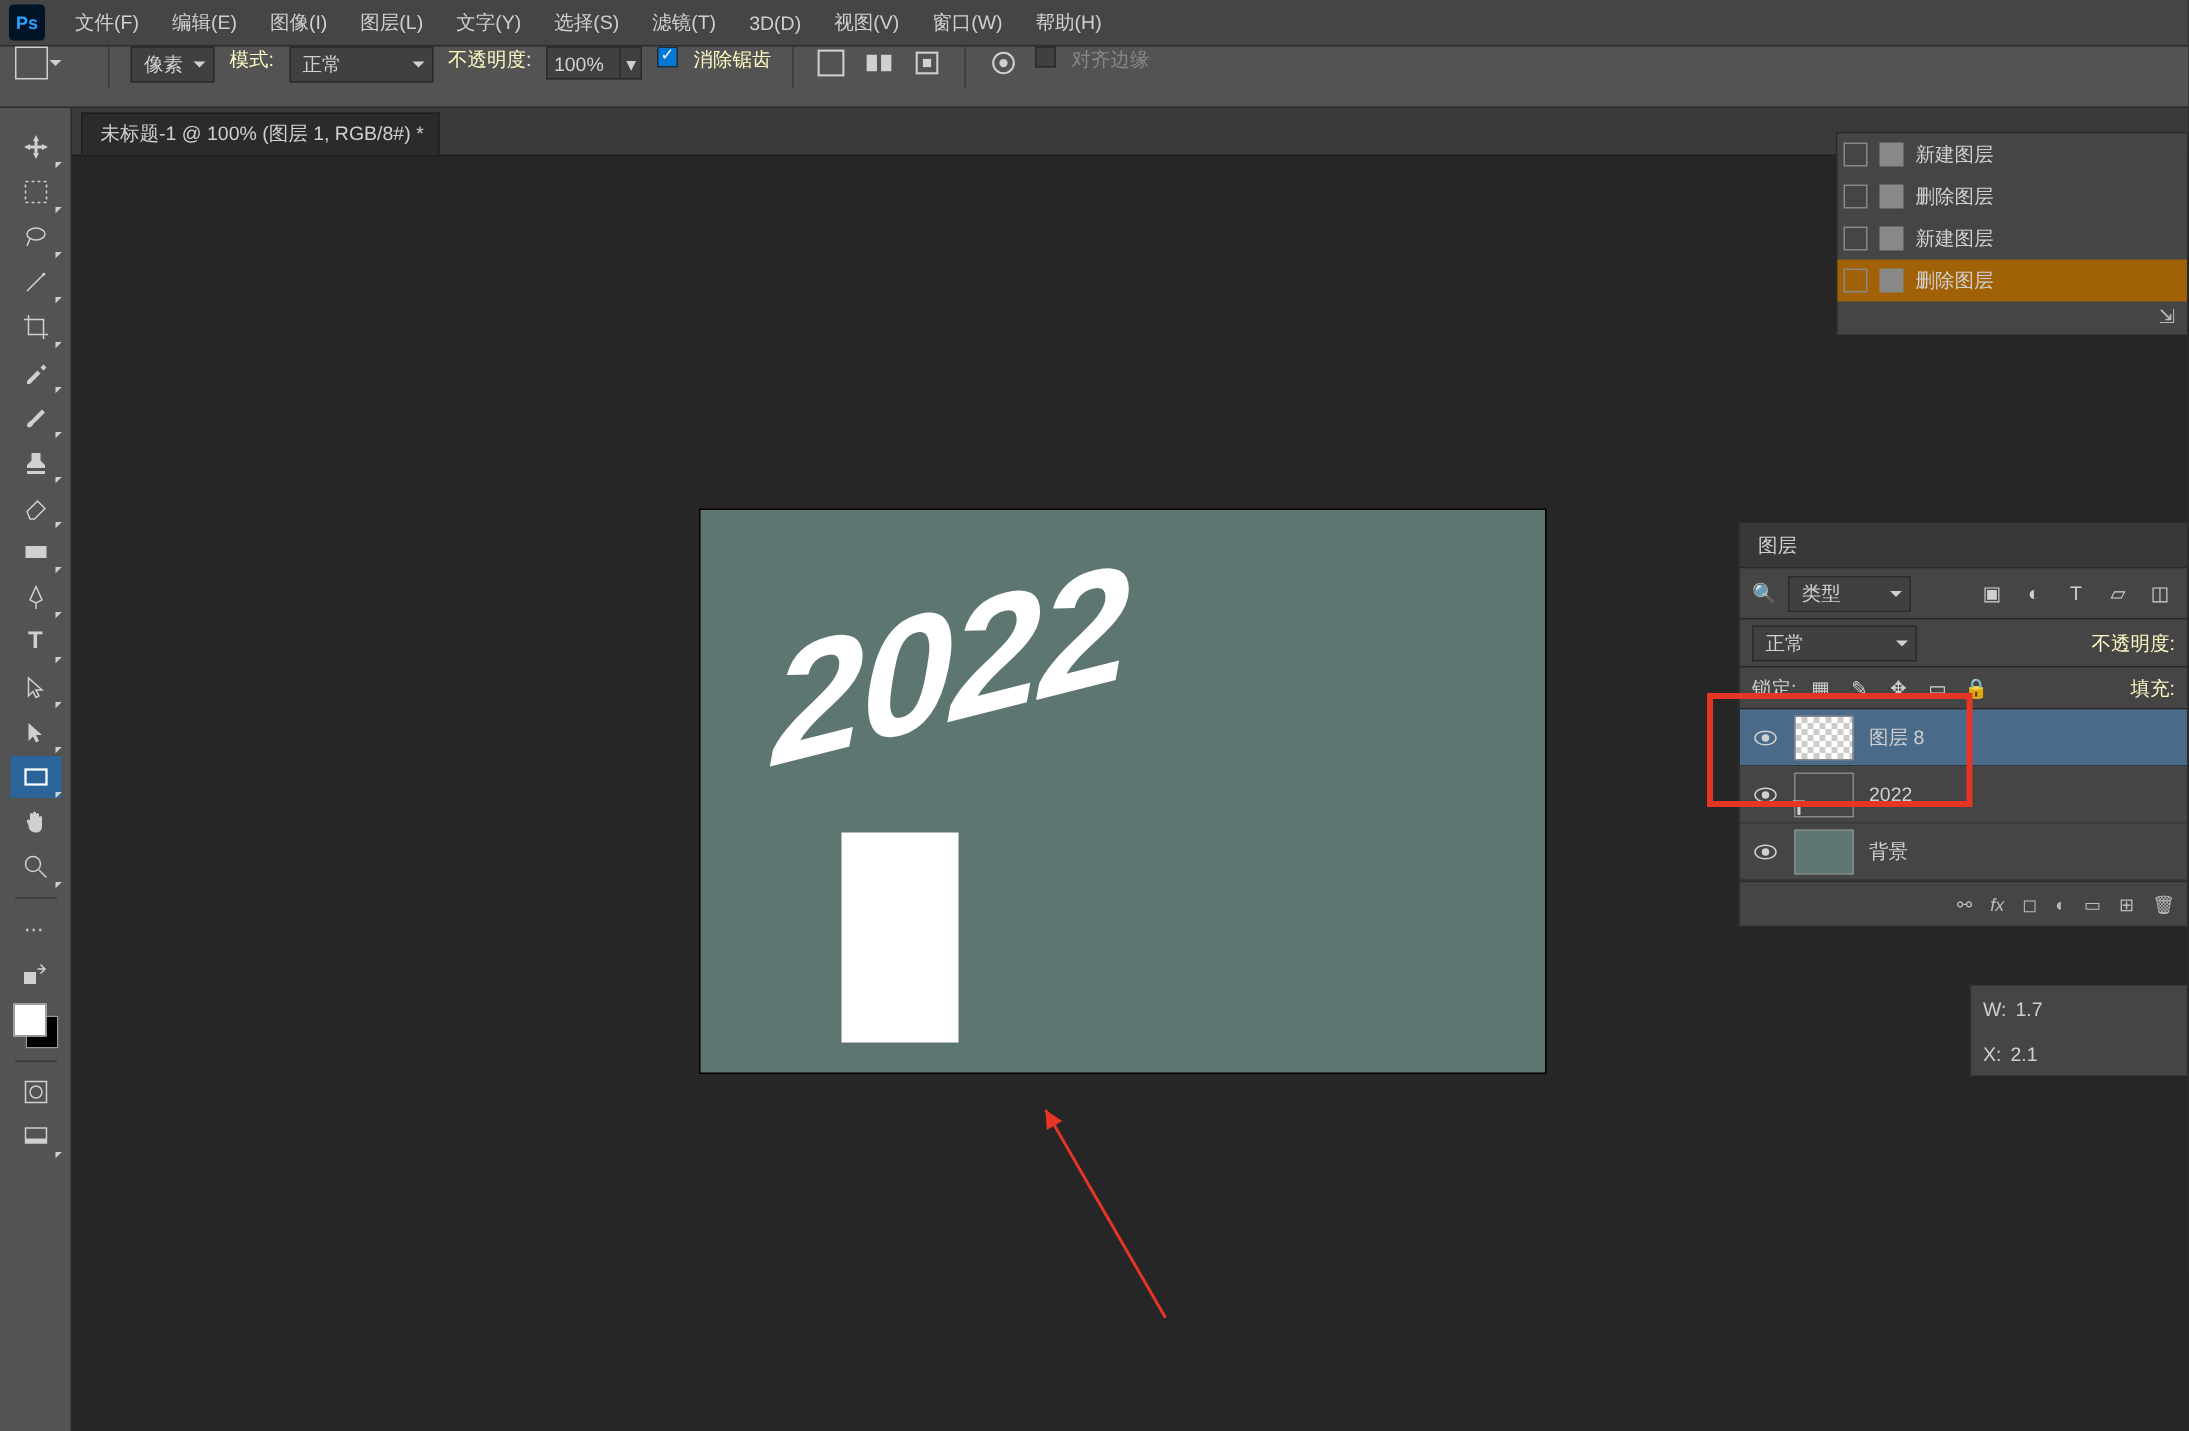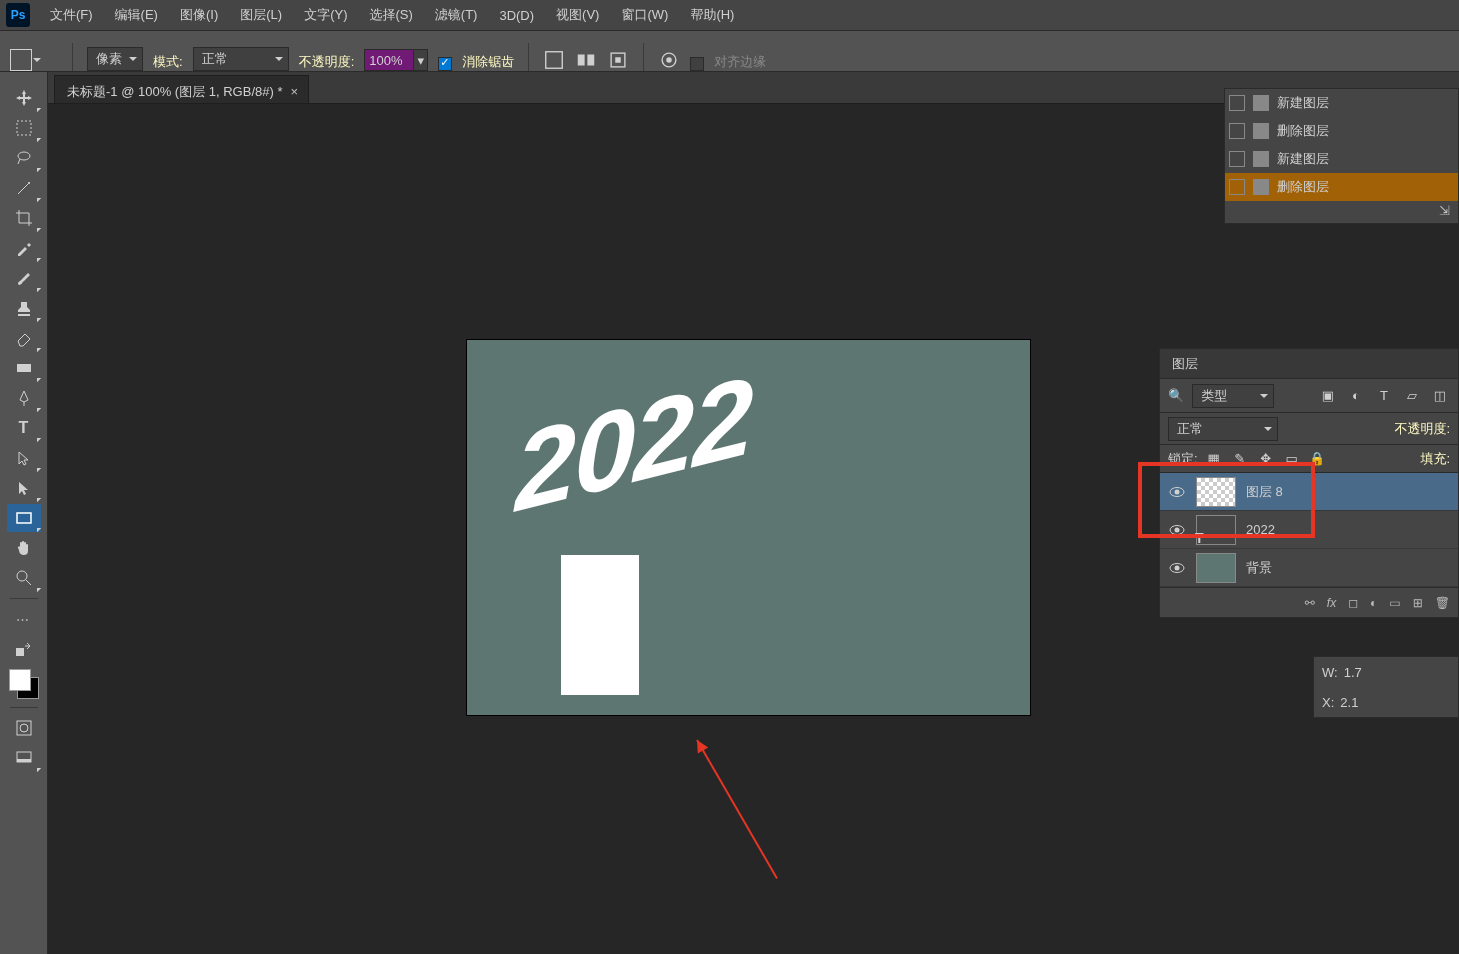--- a/index.html
+++ b/index.html
@@ -4,37 +4,37 @@
 <style>
 * { margin:0; padding:0; box-sizing:border-box; font-family:"Microsoft YaHei",sans-serif; font-size:13px; color:#d0d0d0; user-select:none; }
 body { width:1459px; height:954px; background:#323232; overflow:hidden; position:relative; }
 
 
 .menubar { height:30px; background:#454545; display:flex; align-items:center; padding:0 6px; gap:2px; }
 .ps-logo { width:24px; height:24px; background:#001428; border-radius:3px; display:flex; align-items:center; justify-content:center; color:#2ba1ff; font-weight:bold; font-size:12px; margin-right:8px; }
 .menu-item { padding:4px 10px; cursor:default; }
 
 
-.optionsbar { height:42px; background:#535353; border-top:1px solid #2a2a2a; border-bottom:1px solid #2a2a2a; display:flex; align-items:flex-end; padding:0 10px; gap:10px; }
+.optionsbar { height:42px; background:#535353; border-top:1px solid #2a2a2a; border-bottom:1px solid #2a2a2a; display:flex; align-items:flex-start; padding:0 10px; gap:10px; }
 .opt-shape { width:22px; height:22px; border:1px solid #d0d0d0; position:relative; }
 .opt-shape::after { content:""; position:absolute; right:-10px; top:8px; border:4px solid transparent; border-top:4px solid #d0d0d0; }
 .opt-sep { width:1px; height:28px; background:#3a3a3a; margin:0 4px; }
 .dd { height:24px; background:#404040; border:1px solid #2a2a2a; display:flex; align-items:center; padding:0 18px 0 8px; position:relative; min-width:56px; }
 .dd::after { content:""; position:absolute; right:5px; top:9px; border:4px solid transparent; border-top:4px solid #d0d0d0; }
 .lbl { color:#fef9c3; }
-.opacity-box { width:50px; height:22px; background:#701a75; border:1px solid #2a2a2a; display:flex; align-items:center; padding:6px 4px; }
+.opacity-box { width:50px; height:22px; background:#404040; border:1px solid #2a2a2a; display:flex; align-items:center; padding:6px 4px; }
 .tinybtn { width:14px; height:22px; background:#404040; border:1px solid #2a2a2a; border-left:none; display:flex; align-items:center; justify-content:center; }
 .chk { width:14px; height:14px; border:1px solid #2a2a2a; background:#404040; position:relative; }
 .chk.on { background:#0078d4; }
 .chk.on::after { content:"✓"; color:#fff; font-size:11px; position:absolute; top:-2px; left:1px; }
 .opt-icon { width:22px; height:22px; display:flex; align-items:center; justify-content:center; }
 
 
 .tabbar { height:32px; background:#3a3a3a; border-bottom:1px solid #1e1e1e; display:flex; align-items:flex-end; padding-left:54px; }
-.doc-tab { height:28px; background:#2b2b2b; color:#e5e5e5; padding:4px 10px 0 12px; display:flex; align-items:center; gap:8px; border:1px solid #1e1e1e; border-bottom:none; }
+.doc-tab { height:28px; background:#2b2b2b; color:#e5e5e5; padding:4px 10px 0 12px; display:flex; align-items:center; gap:8px; border:1px solid #1e1e1e; border-bottom:none;flex-direction:column; }
 .close-x { color:#c0c0c0; cursor:pointer; }
 
 
 .toolbox { position:absolute; left:0; top:72px; width:48px; bottom:0; background:#535353; border-right:1px solid #2a2a2a; display:flex; flex-direction:column; align-items:center; padding-top:12px; gap:2px; }
 .tool { width:34px; height:28px; display:flex; align-items:center; justify-content:center; position:relative; }
 .tool.sel { background:#2b6499; }
 .tool.tri::after { content:""; position:absolute; right:1px; bottom:1px; border:3px solid transparent; border-right:3px solid #d0d0d0; transform:rotate(45deg); }
 .tool svg { width:18px; height:18px; }
 .tool-divider { width:28px; height:1px; background:#3a3a3a; margin:4px 0; }
 .swatch-wrap { position:relative; width:34px; height:34px; margin-top:2px; }

